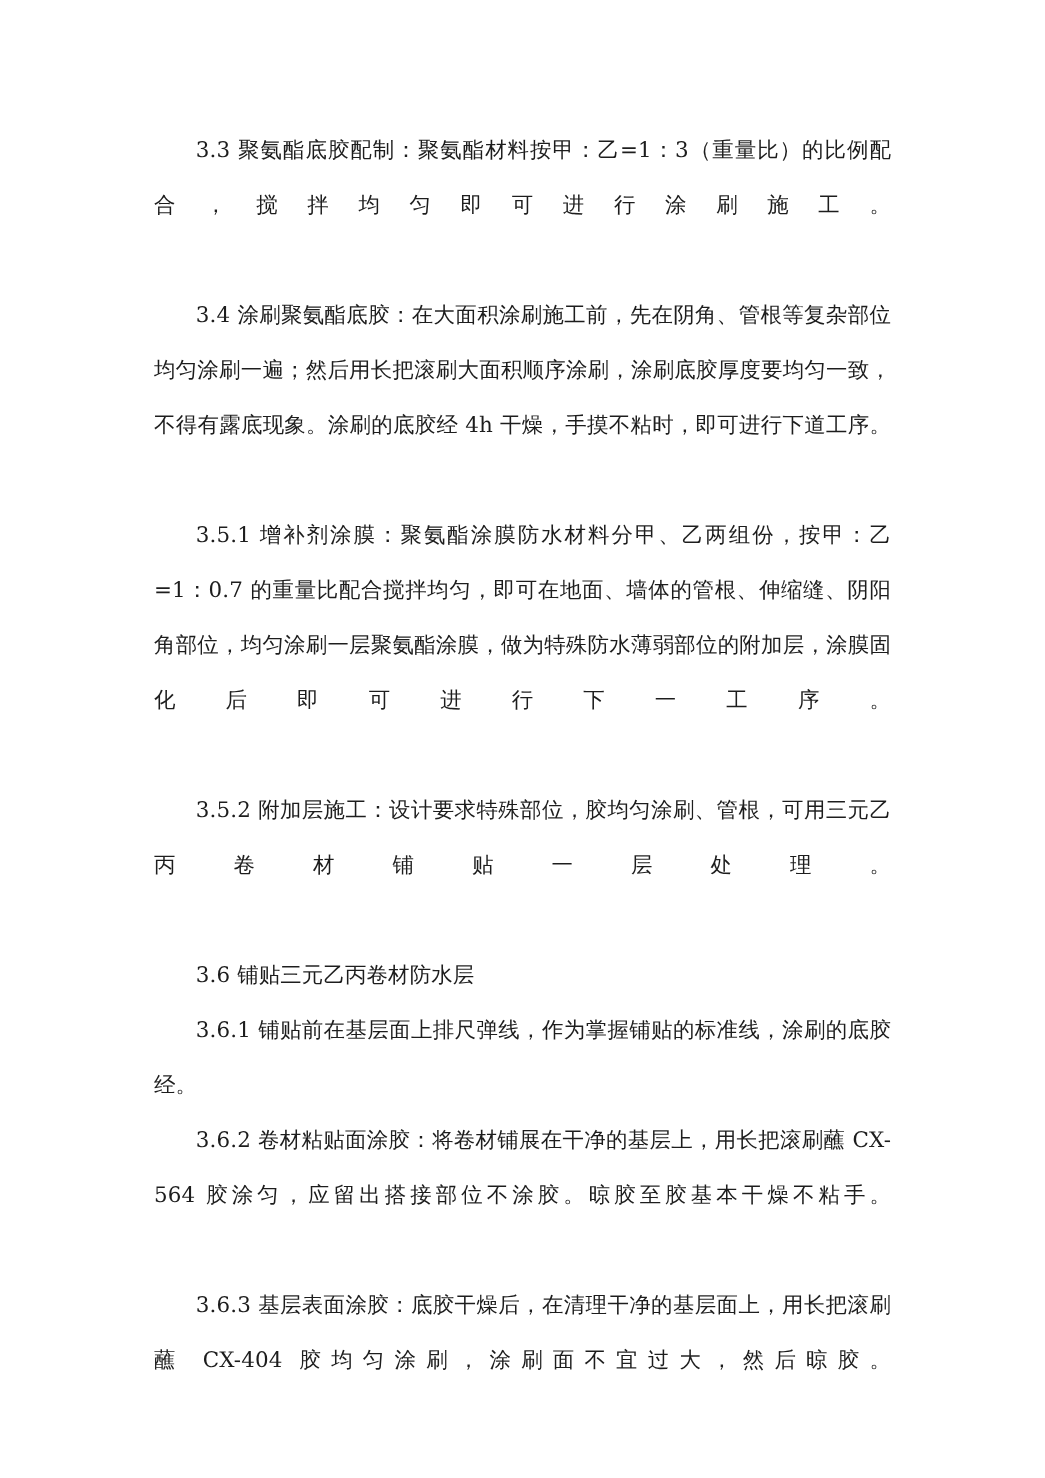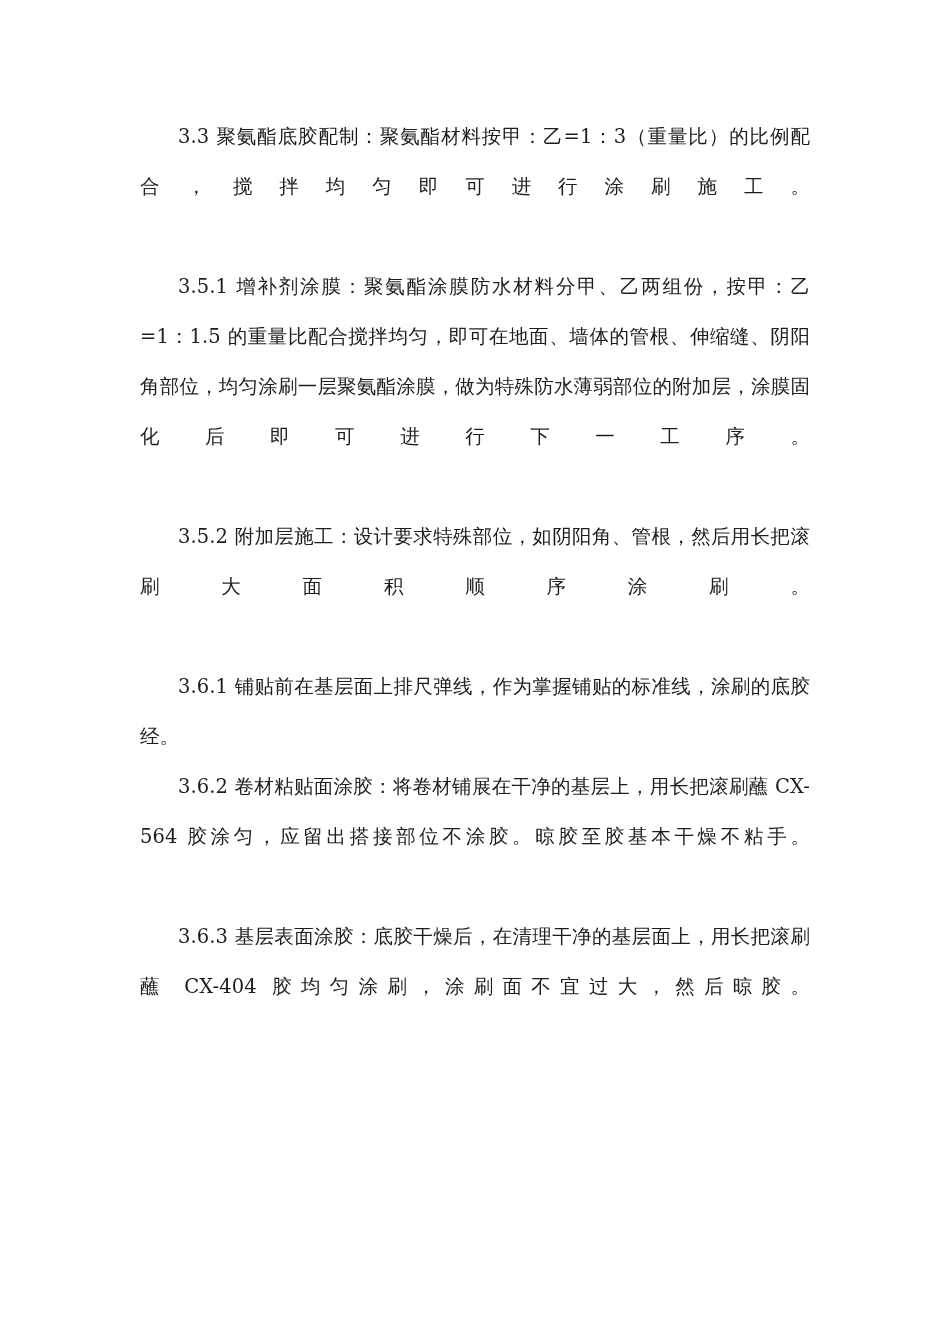--- a/index.html
+++ b/index.html
@@ -50,26 +50,28 @@
   }
 </style>
 </head>
 <body>
 
 <div class="page">
   <div class="doc-body">
 
     <p class="para indent">3.3  聚氨酯底胶配制：聚氨酯材料按甲：乙=1：3（重量比）的比例配合，搅拌均匀即可进行涂刷施工。</p>
 
+    <p class="para indent">3.4  涂刷聚氨酯底胶：在大面积涂刷施工前，先在阴角、管根等复杂部位均匀涂刷一遍；然后用长把滚刷大面积顺序涂刷，涂刷底胶厚度要均匀一致，不得有露底现象。涂刷的底胶经 4h 干燥，手摸不粘时，即可进行下道工序。</p>
 
 
-    <p class="para indent">3.5.1  增补剂涂膜：聚氨酯涂膜防水材料分甲、乙两组份，按甲：乙=1：1.5 的重量比配合搅拌均匀，即可在地面、墙体的管根、伸缩缝、阴阳角部位，均匀涂刷一层聚氨酯涂膜，做为特殊防水薄弱部位的附加层，涂膜固化后即可进行下一工序。</p>
+    <p class="para indent">3.5.1  增补剂涂膜：聚氨酯涂膜防水材料分甲、乙两组份，按甲：乙=1：0.7 的重量比配合搅拌均匀，即可在地面、墙体的管根、伸缩缝、阴阳角部位，均匀涂刷一层聚氨酯涂膜，做为特殊防水薄弱部位的附加层，涂膜固化后即可进行下一工序。</p>
 
-    <p class="para indent">3.5.2  附加层施工：设计要求特殊部位，如阴阳角、管根，然后用长把滚刷大面积顺序涂刷。</p>
+    <p class="para indent">3.5.2  附加层施工：设计要求特殊部位，胶均匀涂刷、管根，可用三元乙丙卷材铺贴一层处理。</p>
 
+    <p class="para indent short">3.6  铺贴三元乙丙卷材防水层</p>
 
     <p class="para indent short">3.6.1  铺贴前在基层面上排尺弹线，作为掌握铺贴的标准线，涂刷的底胶经。</p>
 
     <p class="para indent">3.6.2  卷材粘贴面涂胶：将卷材铺展在干净的基层上，用长把滚刷蘸 CX-564 胶涂匀，应留出搭接部位不涂胶。晾胶至胶基本干燥不粘手。</p>
 
     <p class="para indent">3.6.3  基层表面涂胶：底胶干燥后，在清理干净的基层面上，用长把滚刷蘸 CX-404 胶均匀涂刷，涂刷面不宜过大，然后晾胶。</p>
 
   </div>
 </div>
 

